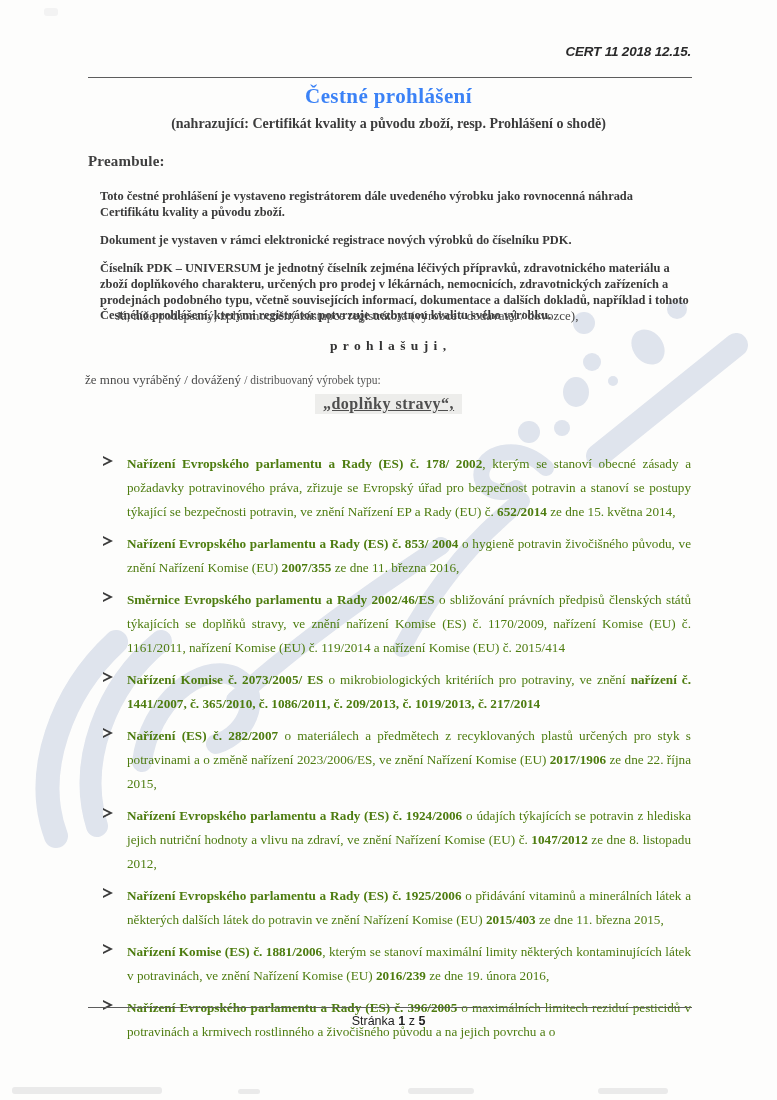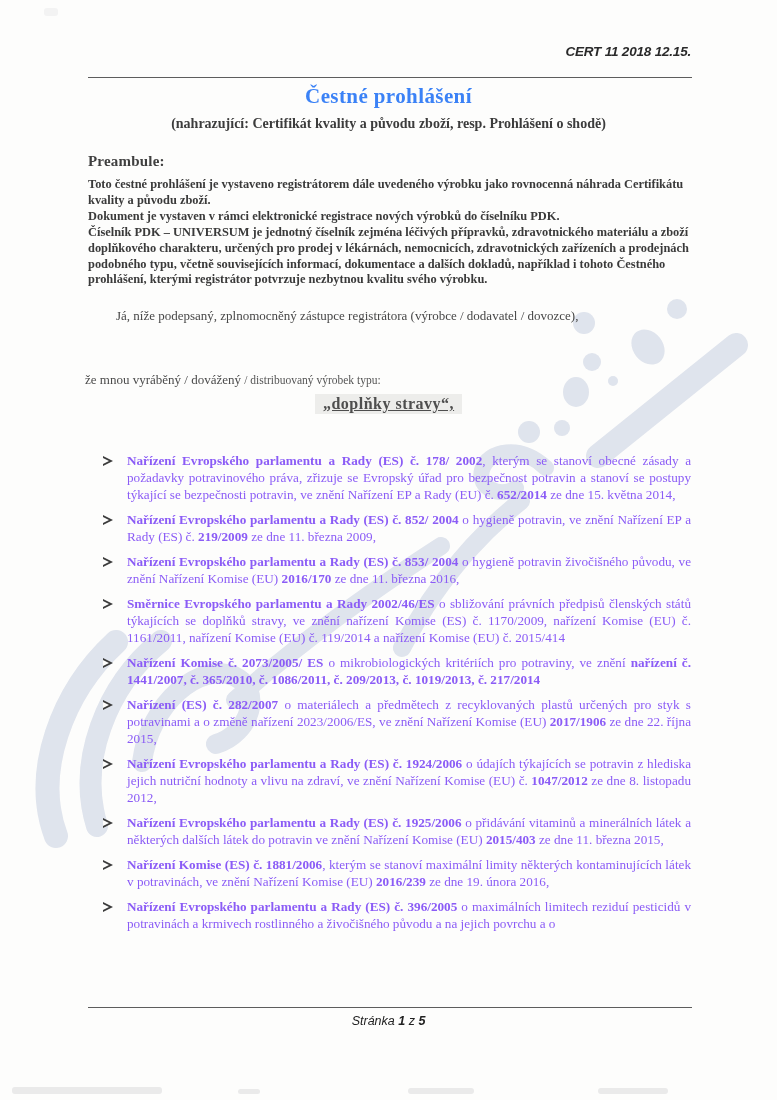--- a/index.html
+++ b/index.html
@@ -33,56 +33,56 @@
     font-size:14px;font-weight:bold;color:#3c3c3c;
   }
   .preamble-h{
     position:absolute;top:153px;left:88px;margin:0;
     font-size:15px;font-weight:bold;color:#3f3f3f;letter-spacing:.2px;
   }
   .preamble-body{
     position:absolute;top:177px;left:88px;width:614px;
     font-size:12.4px;line-height:15.9px;font-weight:bold;color:#3a3a3a;
   }
-  .preamble-body p{margin:0;}
+  .preamble-body p{margin:12px;}
   .intro{position:absolute;top:308px;left:116px;font-size:13px;color:#474747;}
   .verb{
     position:absolute;top:338px;left:0;width:100%;text-align:center;
     font-size:13.5px;font-weight:bold;letter-spacing:1px;color:#333;
   }
   .product-line{position:absolute;top:372px;left:85px;font-size:13px;color:#4a4a4a;}
   .product-line .small{font-size:11.5px;color:#555;}
   .product-type-wrap{position:absolute;top:394px;left:0;width:100%;text-align:center;}
   .product-type{
     display:inline-block;font-size:16px;font-weight:bold;color:#4e4e4e;
     text-decoration:underline;background:#ededeb;padding:1px 8px;letter-spacing:.5px;
   }
   .outro{position:absolute;top:428px;left:85px;font-size:13.5px;color:#2f2f2f;}
 
   .bullets{position:absolute;top:452px;left:103px;width:588px;}
   .bullet{
     position:relative;padding-left:24px;margin-bottom:8px;
-    font-size:13.2px;line-height:17px;text-align:justify;color:#8b5cf6;
+    font-size:13.2px;line-height:24px;text-align:justify;color:#4d7c0f;
   }
   .bullet .b{font-weight:bold;}
   .arrow{position:absolute;left:0;top:4px;width:12px;height:10px;}
   .arrow::before{
     content:"";position:absolute;left:0;top:0;width:0;height:0;
     border-top:5px solid transparent;border-bottom:5px solid transparent;
     border-left:10px solid #3d3d3d;
   }
   .arrow::after{
     content:"";position:absolute;left:0;top:2px;width:0;height:0;
     border-top:3px solid transparent;border-bottom:3px solid transparent;
     border-left:6px solid #fdfdfc;
   }
 
   .footer-text{
     position:absolute;top:1014px;left:0;width:100%;text-align:center;
-    font-family:"Liberation Sans",sans-serif;font-size:12.5px;color:#222;font-style:italic;
+    font-family:"Liberation Sans",sans-serif;font-size:12.5px;color:#222;
   }
   .footer-text span span{white-space:pre;}
   .smudge{position:absolute;background:#eaeaea;border-radius:3px;}
   .smudge.light{background:#f3f3f3;}
 </style>
 </head>
 <body>
 
 <svg class="watermark" width="777" height="1100" viewBox="0 0 777 1100" aria-hidden="true">
   <g style="opacity:.78">
@@ -116,34 +116,34 @@
   <div class="doc-subtitle">(nahrazující: Certifikát kvality a původu zboží, resp. Prohlášení o shodě)</div>
 
   <h2 class="preamble-h">Preambule:</h2>
   <div class="preamble-body">
     <p>Toto čestné prohlášení je vystaveno registrátorem dále uvedeného výrobku jako rovnocenná náhrada Certifikátu kvality a původu zboží.</p>
     <p>Dokument je vystaven v rámci elektronické registrace nových výrobků do číselníku PDK.</p>
     <p>Číselník PDK – UNIVERSUM je jednotný číselník zejména léčivých přípravků, zdravotnického materiálu a zboží doplňkového charakteru, určených pro prodej v lékárnách, nemocnicích, zdravotnických zařízeních a prodejnách podobného typu, včetně souvisejících informací, dokumentace a dalších dokladů, například i tohoto Čestného prohlášení, kterými registrátor potvrzuje nezbytnou kvalitu svého výrobku.</p>
   </div>
 
   <div class="intro">Já, níže podepsaný, zplnomocněný zástupce registrátora (výrobce / dodavatel / dovozce),</div>
+  <div class="verb">p r o h l a š u j i ,</div>
 
   <div class="product-line">
     <span>že mnou vyráběný / dovážený  </span><span class="small">/ distribuovaný výrobek typu:</span>
   </div>
 
   <div class="product-type-wrap">
     <span class="product-type">„doplňky stravy“,</span>
   </div>
 
 
   <div class="bullets">
       <div class="bullet"><span class="arrow"></span><span><span class="b">Nařízení Evropského parlamentu a Rady (ES) č. 178/ 2002</span><span>, kterým se stanoví obecné zásady a požadavky potravinového práva, zřizuje se Evropský úřad pro bezpečnost potravin a stanoví se postupy týkající se bezpečnosti potravin, ve znění Nařízení EP a Rady (EU) č. </span><span class="b">652/2014</span><span> ze dne 15. května 2014,</span></span></div>
-      <div class="bullet"><span class="arrow"></span><span><span class="b">Nařízení Evropského parlamentu a Rady (ES) č. 852/ 2004</span><span> o hygieně potravin, ve znění Nařízení EP a Rady (ES) č. </span><span class="b">219/2009</span><span> ze dne 11. března 2009,</span></span></div>
-      <div class="bullet"><span class="arrow"></span><span><span class="b">Nařízení Evropského parlamentu a Rady (ES) č. 853/ 2004</span><span> o hygieně potravin živočišného původu, ve znění Nařízení Komise (EU) </span><span class="b">2016/170</span><span> ze dne 11. března 2016,</span></span></div>
+      <div class="bullet"><span class="arrow"></span><span><span class="b">Nařízení Evropského parlamentu a Rady (ES) č. 853/ 2004</span><span> o hygieně potravin živočišného původu, ve znění Nařízení Komise (EU) </span><span class="b">2007/355</span><span> ze dne 11. března 2016,</span></span></div>
       <div class="bullet"><span class="arrow"></span><span><span class="b">Směrnice Evropského parlamentu a Rady 2002/46/ES</span><span> o sbližování právních předpisů členských států týkajících se doplňků stravy, ve znění nařízení Komise (ES) č. 1170/2009, nařízení Komise (EU) č. 1161/2011, nařízení Komise (EU) č. 119/2014 a nařízení Komise (EU) č. 2015/414</span></span></div>
       <div class="bullet"><span class="arrow"></span><span><span class="b">Nařízení Komise č. 2073/2005/ ES</span><span> o mikrobiologických kritériích pro potraviny, ve znění </span><span class="b">nařízení č. 1441/2007, č. 365/2010, č. 1086/2011, č. 209/2013, č. 1019/2013, č. 217/2014</span></span></div>
       <div class="bullet"><span class="arrow"></span><span><span class="b">Nařízení (ES) č. 282/2007</span><span> o materiálech a předmětech z recyklovaných plastů určených pro styk s potravinami a o změně nařízení 2023/2006/ES, ve znění Nařízení Komise (EU) </span><span class="b">2017/1906</span><span> ze dne 22. října 2015,</span></span></div>
       <div class="bullet"><span class="arrow"></span><span><span class="b">Nařízení Evropského parlamentu a Rady (ES) č. 1924/2006</span><span>  o údajích týkajících se potravin z hlediska jejich nutriční hodnoty a vlivu na zdraví, ve znění Nařízení Komise (EU) č. </span><span class="b">1047/2012</span><span> ze dne 8. listopadu 2012,</span></span></div>
       <div class="bullet"><span class="arrow"></span><span><span class="b">Nařízení Evropského parlamentu a Rady (ES) č. 1925/2006</span><span>  o přidávání vitaminů a minerálních látek a některých dalších látek do potravin ve znění Nařízení Komise (EU) </span><span class="b">2015/403</span><span> ze dne 11. března 2015,</span></span></div>
       <div class="bullet"><span class="arrow"></span><span><span class="b">Nařízení Komise (ES) č. 1881/2006</span><span>, kterým se stanoví maximální limity některých kontaminujících látek v potravinách, ve znění Nařízení Komise (EU) </span><span class="b">2016/239</span><span> ze dne 19. února 2016,</span></span></div>
       <div class="bullet"><span class="arrow"></span><span><span class="b">Nařízení Evropského parlamentu a Rady (ES) č. 396/2005</span><span> o maximálních limitech reziduí pesticidů v potravinách a krmivech rostlinného a živočišného původu a na jejich povrchu a o</span></span></div>
     </div>
 
   <div class="rule footer-rule"></div>

